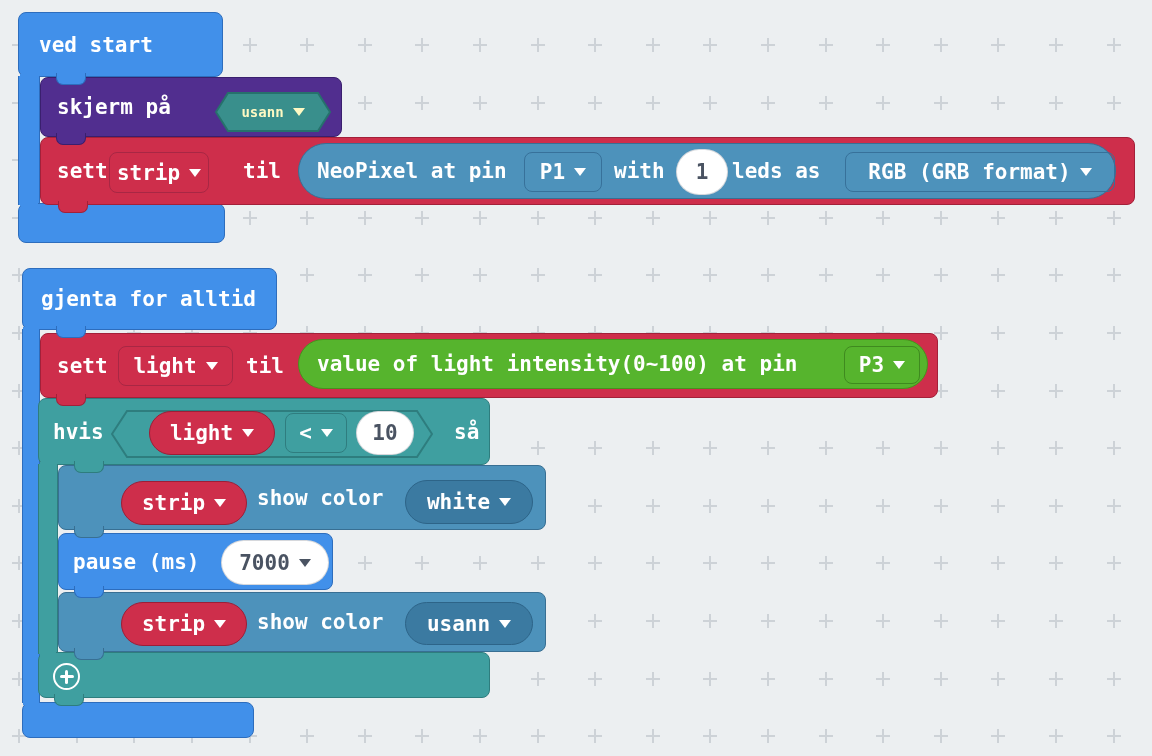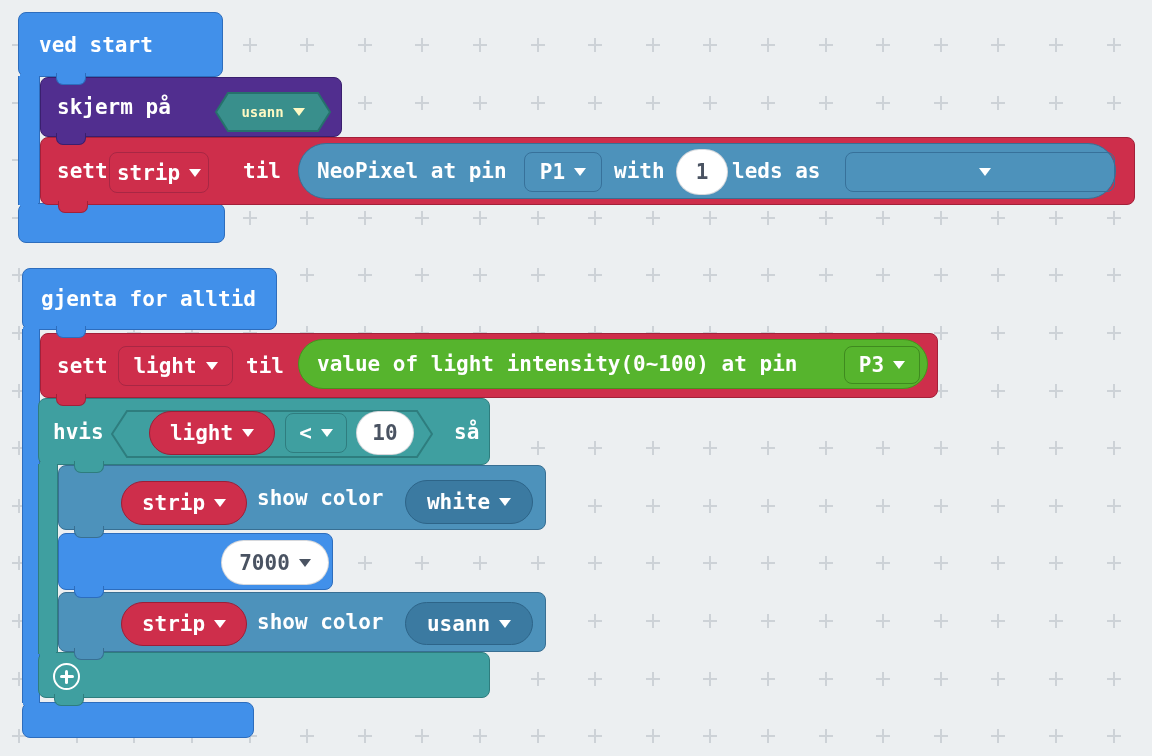--- a/index.html
+++ b/index.html
@@ -355,20 +355,21 @@
       <div class="dd dd-steel" style="left:225px;top:8px;width:78px;height:40px;">
         <span>P1</span>
         <span class="ar"></span>
       </div>
       <span class="lbl" style="left:315px;">with</span>
       <div class="num" style="left:377px;top:5px;width:52px;height:46px;">
         <span>1</span>
       </div>
       <span class="lbl" style="left:433px;">leds as</span>
       <div class="dd dd-steel" style="left:546px;top:8px;width:270px;height:40px;">
+        <span>RGB (GRB format)</span>
         <span class="ar"></span>
       </div>
     </div>
   </div>
 
   <div class="bump b-blue" style="left:56px;top:73px;"></div>
   <div class="bump b-purple" style="left:56px;top:133px;"></div>
   <div class="bump b-red" style="left:58px;top:201px;"></div>
 
   <div class="blk c-blue" style="left:22px;top:268px;width:255px;height:62px;">
@@ -423,20 +424,21 @@
       <span class="ar"></span>
     </div>
     <span class="lbl" style="left:198px;">show color</span>
     <div class="rep dd-oval-steel" style="left:346px;top:14px;width:128px;height:44px;">
       <span>white</span>
       <span class="ar"></span>
     </div>
   </div>
 
   <div class="blk c-blue" style="left:58px;top:533px;width:275px;height:57px;">
+    <span class="lbl" style="left:14px;">pause (ms)</span>
     <div class="num" style="left:162px;top:6px;width:108px;height:45px;">
       <span>7000</span>
       <span class="ar"></span>
     </div>
   </div>
 
   <div class="blk c-steel" style="left:58px;top:592px;width:488px;height:60px;">
     <div class="rep rep-red" style="left:62px;top:9px;width:126px;height:44px;">
       <span>strip</span>
       <span class="ar"></span>

